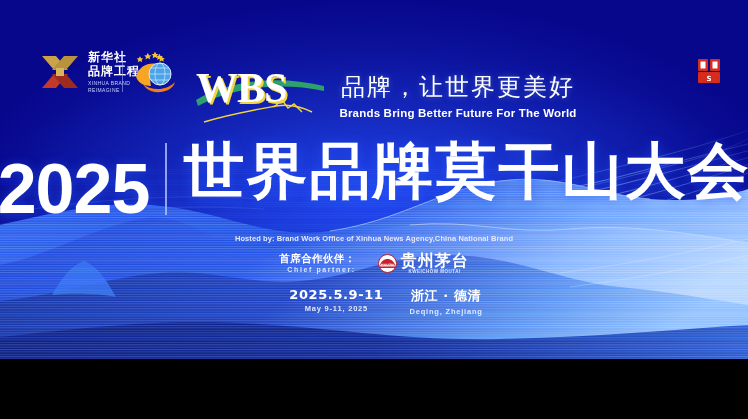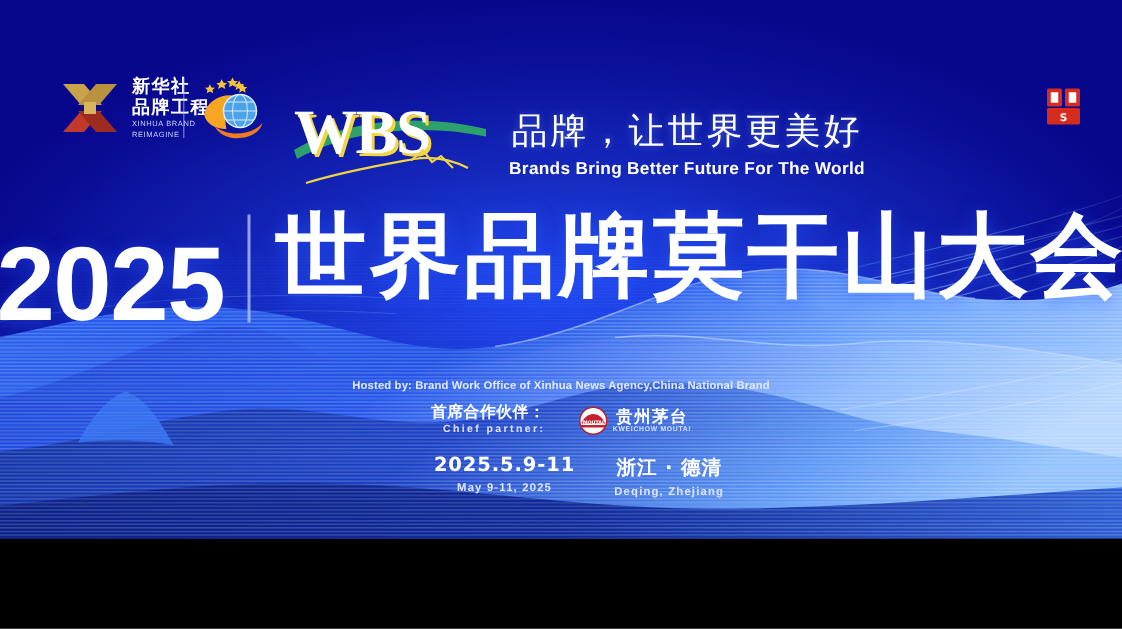--- a/index.html
+++ b/index.html
@@ -92,30 +92,30 @@
     margin-top:1px;font-size:20.5px;color:#ffffff;letter-spacing:2.0px;
     white-space:nowrap;font-weight:400;
   }
 
   
   .info{position:absolute;left:0;right:0;top:232px;text-align:center;}
   .host-cn{
     font-family:"DejaVu Sans","Liberation Sans",sans-serif;
     font-size:11.5px;font-weight:bold;color:#ffffff;letter-spacing:.6px;white-space:nowrap;
   }
-  .host-en{margin-top:20px;font-size:7.5px;font-weight:bold;color:#e3e9ff;letter-spacing:.1px;white-space:nowrap;}
+  .host-en{margin-top:2px;font-size:7.5px;font-weight:bold;color:#e3e9ff;letter-spacing:.1px;white-space:nowrap;}
 
   .partner{margin-top:9px;display:flex;align-items:center;justify-content:center;gap:22px;}
   .partner-label{text-align:right;line-height:1.12;}
   .pl-cn{font-family:"DejaVu Sans","Liberation Sans",sans-serif;font-size:10.5px;font-weight:bold;color:#ffffff;letter-spacing:.4px;white-space:nowrap;}
   .pl-en{font-size:7px;font-weight:bold;color:#dfe6ff;letter-spacing:1.6px;white-space:nowrap;margin-top:1px;}
   .moutai{display:flex;align-items:center;gap:4px;}
   .moutai-mark{width:19px;height:19px;flex:0 0 auto;}
   .moutai-text{line-height:1.1;}
-  .mt-cn{font-family:"DejaVu Sans","Liberation Sans",sans-serif;font-size:11px;font-weight:bold;color:#ffffff;letter-spacing:1px;white-space:nowrap;}
+  .mt-cn{font-family:"DejaVu Sans","Liberation Sans",sans-serif;font-size:16px;font-weight:bold;color:#ffffff;letter-spacing:1px;white-space:nowrap;}
   .mt-en{font-size:4.5px;font-weight:bold;color:#d8e1ff;letter-spacing:.5px;white-space:nowrap;}
 
   .datebar{margin-top:12px;display:flex;align-items:flex-start;justify-content:center;gap:26px;margin-left:24px;}
   .date-cn,.place-cn{
     font-family:"DejaVu Sans","Liberation Sans",sans-serif;
     font-size:13px;font-weight:bold;color:#ffffff;letter-spacing:.6px;white-space:nowrap;
   }
   .date-en,.place-en{margin-top:2px;font-size:7.5px;font-weight:bold;color:#e0e7ff;letter-spacing:.8px;white-space:nowrap;}
   .dcol{text-align:center;}
 </style>

